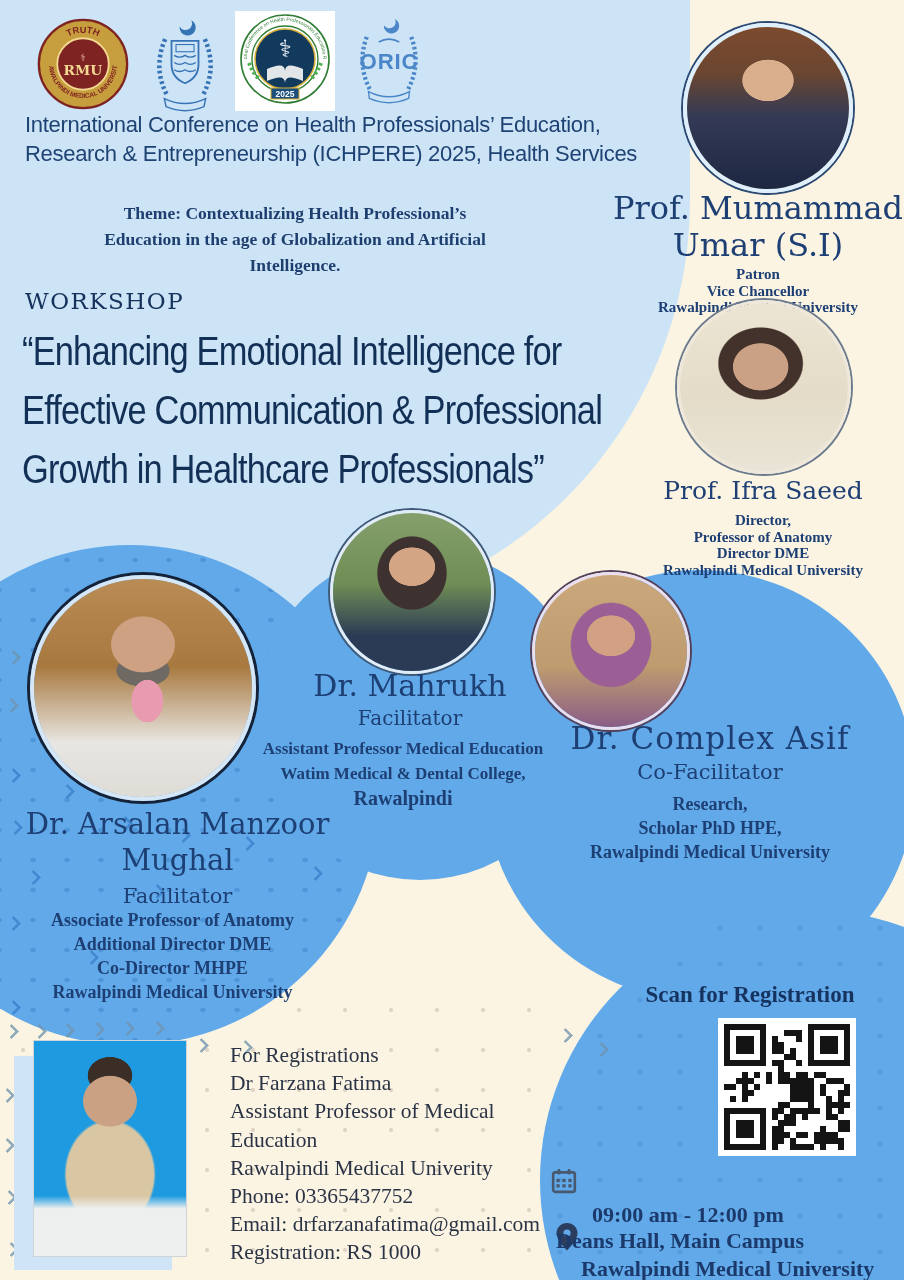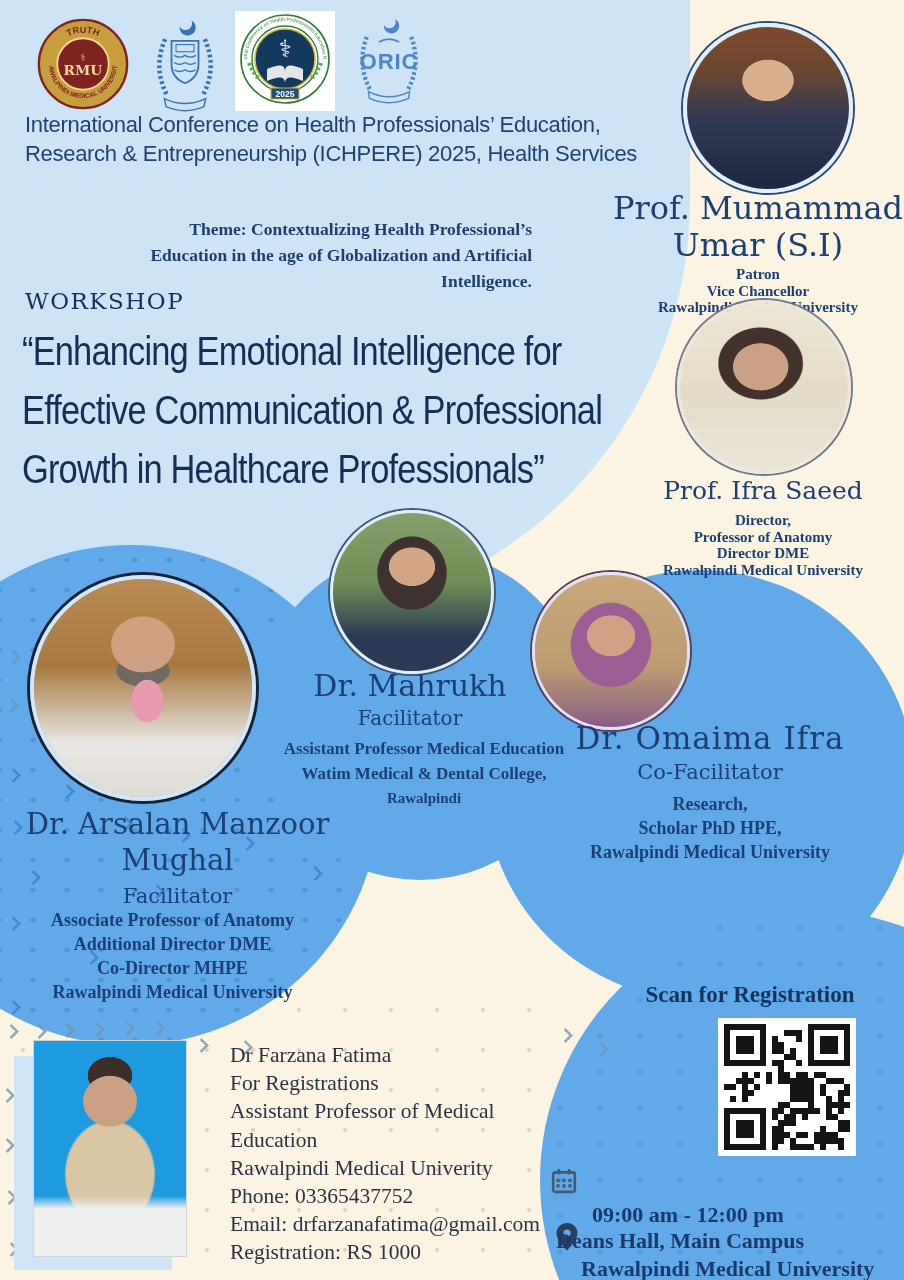--- a/index.html
+++ b/index.html
@@ -22,21 +22,21 @@
   .cream-dots{left:0;top:990px;width:560px;height:290px;
             background-image:radial-gradient(rgba(170,150,140,.35) 2px,rgba(0,0,0,0) 2.5px);
             background-size:46px 40px;}
 
   
   .chev{position:absolute;width:8px;height:8px;border-top:3px solid #1f63b5;border-right:3px solid #1f63b5;
         transform:rotate(45deg);border-radius:1px;opacity:.45;}
   .chev.gray{border-color:#6f93ad;opacity:.75;}
   .conf-line{position:relative;white-space:nowrap;font-size:22px;line-height:29px;
              letter-spacing:-.3px;color:#1d4273;font-weight:500;}
-  .theme-box{left:58px;top:216px;width:474px;text-align:right;}
+  .theme-box{left:58px;top:200px;width:474px;text-align:center;}
   .theme-line{font-family:"Liberation Serif",serif;font-weight:700;font-size:17.5px;
               line-height:26px;color:#1d3e6e;}
   .workshop{left:25px;top:288px;font-family:"DejaVu Serif",serif;font-size:23px;
             letter-spacing:1.5px;color:#15325c;font-weight:500;}
   .title-line{position:relative;white-space:nowrap;font-size:41px;line-height:59px;
               letter-spacing:-1px;color:#122f56;transform:scaleX(.84);transform-origin:left center;}
 
   .pname{font-family:"DejaVu Serif",serif;color:#1d3f74;text-align:center;}
   .prole-t{font-family:"DejaVu Serif",serif;color:#1d3f74;text-align:center;}
   .prole{font-family:"Liberation Serif",serif;font-weight:700;color:#1d3f74;text-align:center;}
@@ -230,30 +230,30 @@
     <div class="prole" style="font-size:15px;line-height:16.5px">Professor of Anatomy</div>
     <div class="prole" style="font-size:15px;line-height:16.5px">Director DME</div>
     <div class="prole" style="font-size:15px;line-height:16.5px">Rawalpindi Medical University</div>
   </div>
 
   <div class="abs photo ph-mahrukh">
       <div></div>
     </div>
   <div class="abs pname" style="left:300px;top:668px;width:220px;font-size:30px">Dr. Mahrukh</div>
   <div class="abs prole-t" style="left:300px;top:706px;width:220px;font-size:20px">Facilitator</div>
-  <div class="abs" style="left:254px;top:736px;width:340px">
+  <div class="abs" style="left:233px;top:736px;width:340px">
     <div class="prole" style="font-size:17px;line-height:25px">Assistant Professor Medical Education</div>
     <div class="prole" style="font-size:17px;line-height:25px">Watim Medical &amp; Dental College,</div>
-    <div class="prole" style="font-size:15px;line-height:25px">Rawalpindi</div>
+    <div class="prole" style="font-size:20px;line-height:25px">Rawalpindi</div>
   </div>
 
   <div class="abs photo ph-omaima">
       <div></div>
     </div>
-  <div class="abs pname" style="left:560px;top:720px;width:300px;font-size:31px;letter-spacing:1px">Dr. Omaima Ifra</div>
+  <div class="abs pname" style="left:560px;top:720px;width:300px;font-size:31px;letter-spacing:1px">Dr. Complex Asif</div>
   <div class="abs prole-t" style="left:560px;top:760px;width:300px;font-size:21px">Co-Facilitator</div>
   <div class="abs" style="left:555px;top:792px;width:310px">
     <div class="prole" style="font-size:18px;line-height:24px">Research,</div>
     <div class="prole" style="font-size:18px;line-height:24px">Scholar PhD HPE,</div>
     <div class="prole" style="font-size:18px;line-height:24px">Rawalpindi Medical University</div>
   </div>
 
   <div class="abs photo ph-arsalan">
       <div></div>
     </div>
@@ -265,22 +265,22 @@
   <div class="abs" style="left:-10px;top:908px;width:365px">
     <div class="prole" style="font-size:18px;line-height:24px">Associate Professor of Anatomy</div>
     <div class="prole" style="font-size:18px;line-height:24px">Additional Director DME</div>
     <div class="prole" style="font-size:18px;line-height:24px">Co-Director MHPE</div>
     <div class="prole" style="font-size:18px;line-height:24px">Rawalpindi Medical University</div>
   </div>
 
   <div class="abs farzana-backdrop"></div>
   <div class="abs ph-farzana"></div>
   <div class="abs" style="left:230px;top:1041px;width:335px">
+    <div class="reg-line">For Registrations</div>
     <div class="reg-line">Dr Farzana Fatima</div>
-    <div class="reg-line">For Registrations</div>
     <div class="reg-line">Assistant Professor of Medical</div>
     <div class="reg-line">Education</div>
     <div class="reg-line">Rawalpindi Medical Univerity</div>
     <div class="reg-line">Phone: 03365437752</div>
     <div class="reg-line">Email: drfarzanafatima@gmail.com</div>
     <div class="reg-line">Registration: RS 1000</div>
   </div>
 
   <div class="abs" style="left:600px;top:982px;width:300px;text-align:center;font-family:'Liberation Serif',serif;font-weight:600;font-size:23px;color:#16335f">Scan for Registration</div>
   <div class="abs qr-box">

